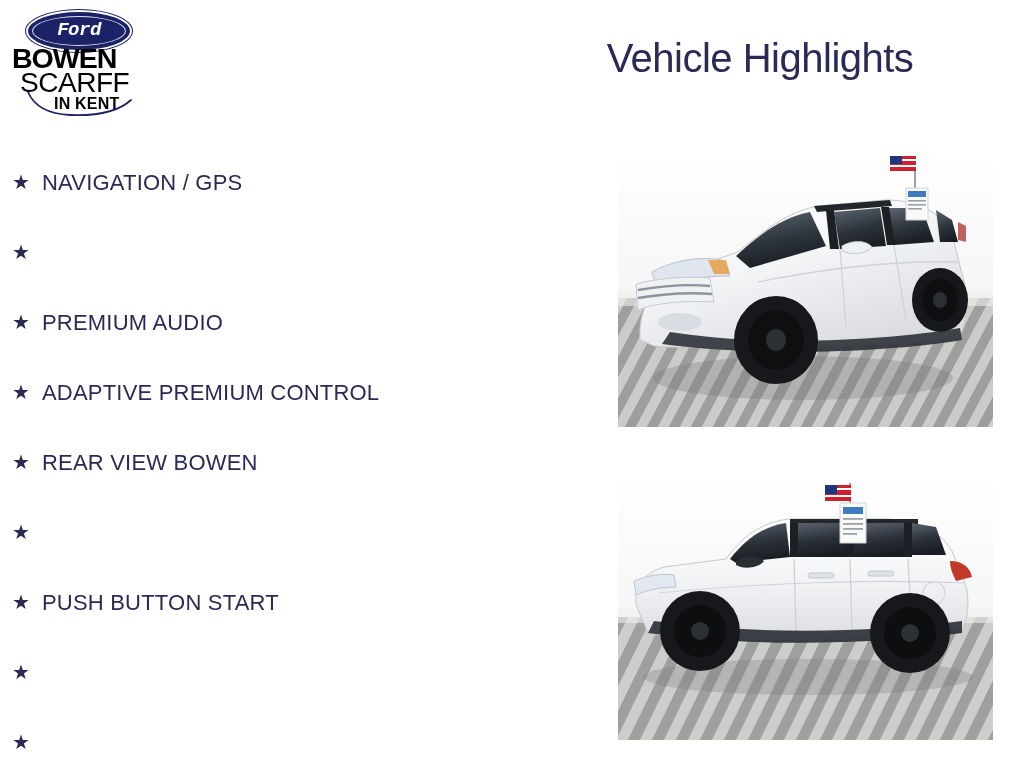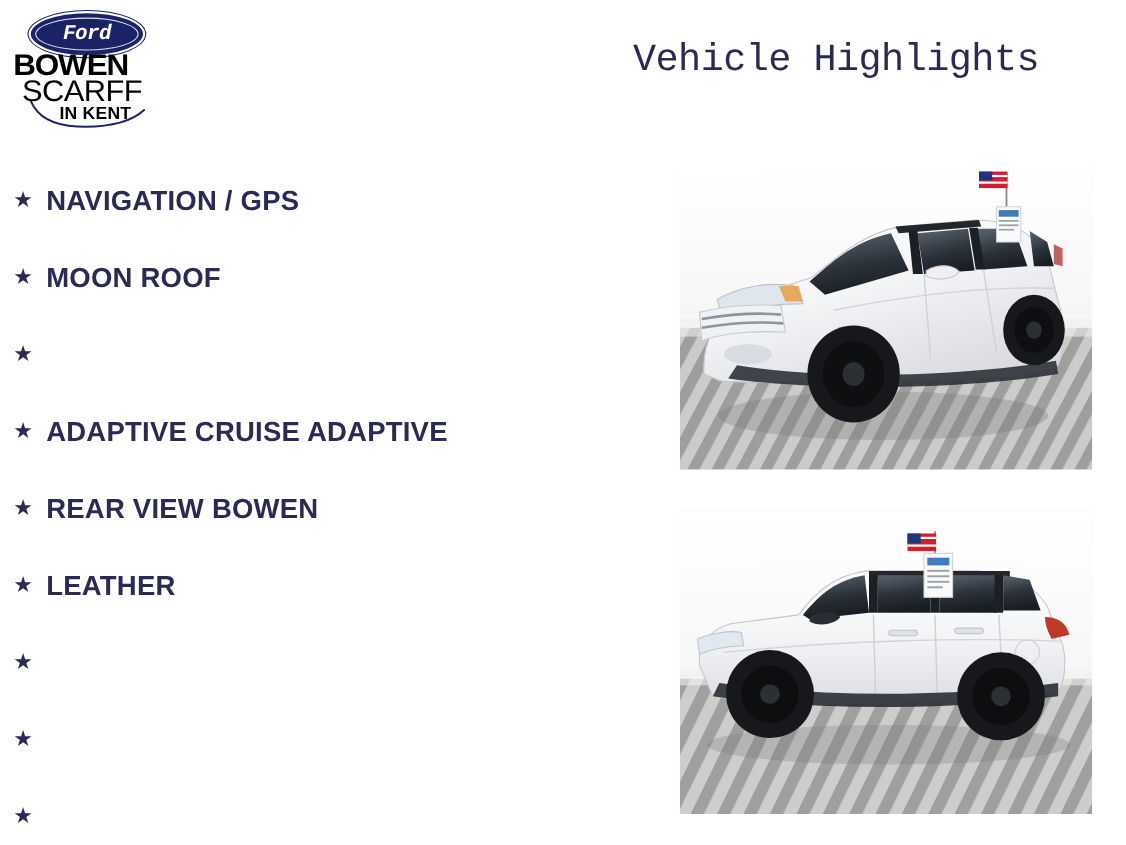--- a/index.html
+++ b/index.html
@@ -101,22 +101,22 @@
     height: 28px;
   }
 
   
   #page-title {
     position: absolute;
     left: 510px;
     top: 38px;
     width: 500px;
     text-align: center;
-    font-family: Liberation Mono, monospace;
-    font-size: 35px;
+    font-family: Liberation Sans, sans-serif;
+    font-size: 40px;
     font-weight: normal;
     color: #2b2a55;
     letter-spacing: -0.5px;
     line-height: 1;
     white-space: nowrap;
   }
 
   
   #highlights-list {
     position: absolute;
@@ -138,22 +138,22 @@
     font-size: 20px;
     line-height: 1;
     width: 30px;
     flex: 0 0 30px;
     text-align: left;
     transform: translateY(-1px);
   }
   .feature-label {
     color: #2b2a55;
     font-family: "Liberation Sans", sans-serif;
-    font-size: 25px;
-    font-weight: bold;
+    font-size: 22px;
+    font-weight: normal;
     letter-spacing: 0.2px;
     line-height: 1;
     white-space: nowrap;
   }
 
   
   .vehicle-photo {
     position: absolute;
     left: 618px;
     width: 375px;
@@ -193,39 +193,39 @@
 
 <div id="page-title">Vehicle Highlights</div>
 
 <ul id="highlights-list">
   <li>
     <span class="star-bullet">★</span>
     <span class="feature-label">NAVIGATION / GPS</span>
   </li>
   <li>
     <span class="star-bullet">★</span>
-    <span class="feature-label">MOON ROOF</span>
-  </li>
-  <li>
-    <span class="star-bullet">★</span>
-  </li>
-  <li>
-    <span class="star-bullet">★</span>
-    <span class="feature-label">ADAPTIVE CRUISE ADAPTIVE</span>
+  </li>
+  <li>
+    <span class="star-bullet">★</span>
+    <span class="feature-label">PREMIUM AUDIO</span>
+  </li>
+  <li>
+    <span class="star-bullet">★</span>
+    <span class="feature-label">ADAPTIVE PREMIUM CONTROL</span>
   </li>
   <li>
     <span class="star-bullet">★</span>
     <span class="feature-label">REAR VIEW BOWEN</span>
   </li>
   <li>
     <span class="star-bullet">★</span>
-    <span class="feature-label">LEATHER</span>
-  </li>
-  <li>
-    <span class="star-bullet">★</span>
+  </li>
+  <li>
+    <span class="star-bullet">★</span>
+    <span class="feature-label">PUSH BUTTON START</span>
   </li>
   <li>
     <span class="star-bullet">★</span>
   </li>
   <li>
     <span class="star-bullet">★</span>
   </li>
 </ul>
 
 <div class="vehicle-photo" id="vehicle-photo-front">

